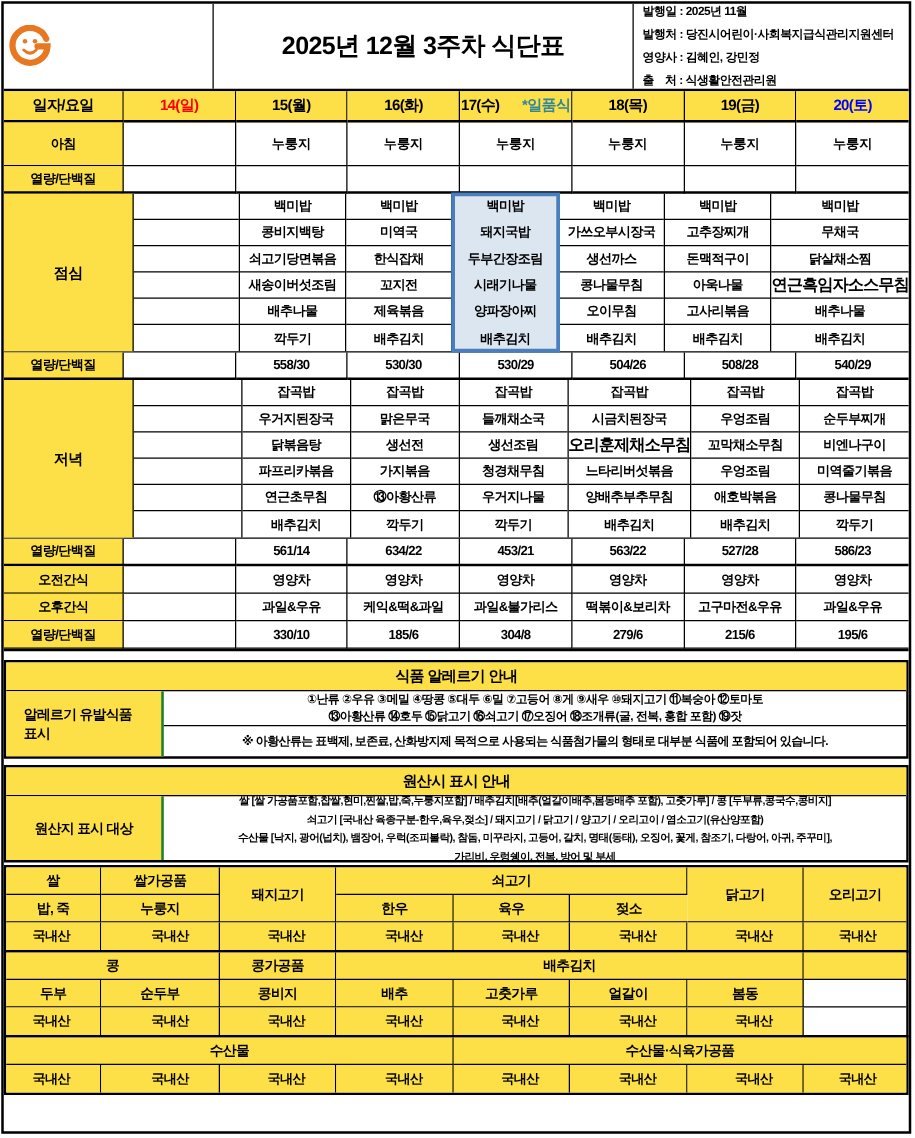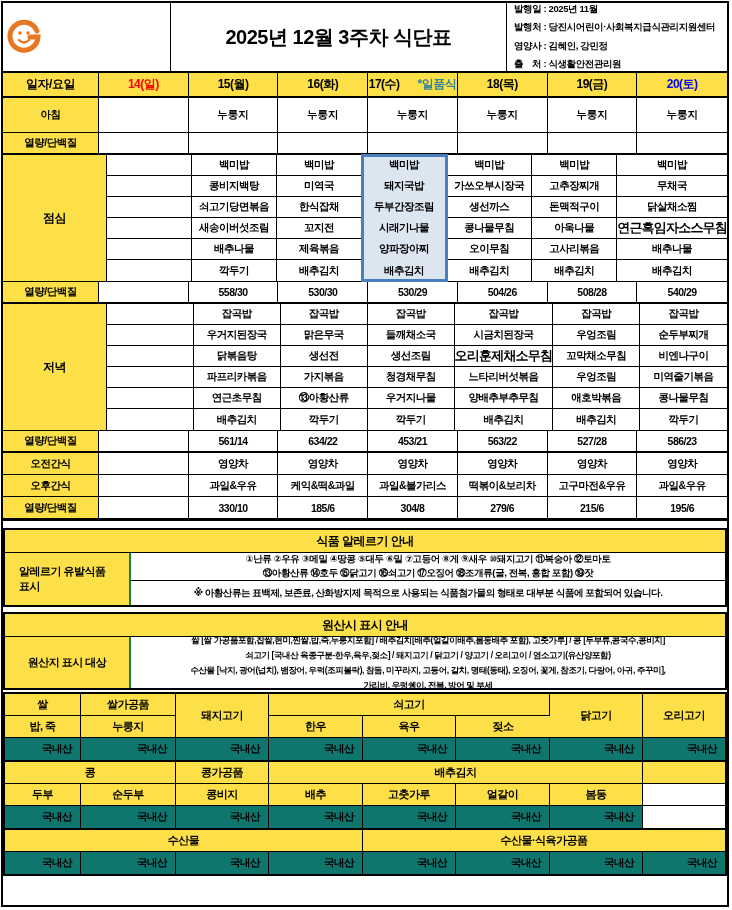--- a/index.html
+++ b/index.html
@@ -53,21 +53,21 @@
   .org-lines{display:flex;flex-direction:column;align-items:center;justify-content:center;height:51px;}
   .org-line{font-size:8.5px;font-weight:bold;letter-spacing:-0.4px;line-height:15px;white-space:nowrap;}
   
   .otbl{border:2px solid #000;box-sizing:border-box;margin-top:-2px;}
   .otbl:first-of-type{margin-top:0;}
   .og{display:grid;grid-template-columns:76px 95px 93px 94px 93px 94px 93px auto;}
   .og > div{border-right:1px solid #000;border-bottom:1px solid #000;box-sizing:border-box;height:22px;display:flex;align-items:center;justify-content:center;font-size:11px;font-weight:bold;letter-spacing:-0.5px;overflow:hidden;}
   .og > div.tall{height:44px;grid-row:span 2;}
   .og > div:last-child, .og > div.lastcol{border-right:none;}
   .og.lastrow > div{border-bottom:none;}
-  .og > div.nat{justify-content:flex-end;padding-right:8px;background:#0f766e;font-size:10.5px;}
+  .og > div.nat{justify-content:flex-end;padding-right:24px;background:#fde047;font-size:10.5px;}
   .c2{grid-column:span 2;} .c3{grid-column:span 3;} .c4{grid-column:span 4;}
 </style>
 </head>
 <body>
 
 <div class="sheet">
 
   <div class="tophdr">
     <div class="logo-cell">
       <svg width="34" height="34" viewBox="0 0 34 34">

